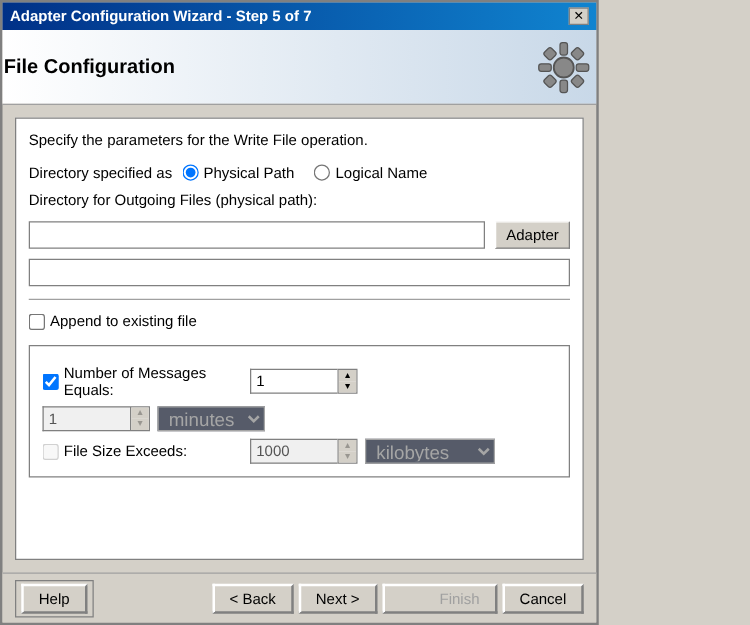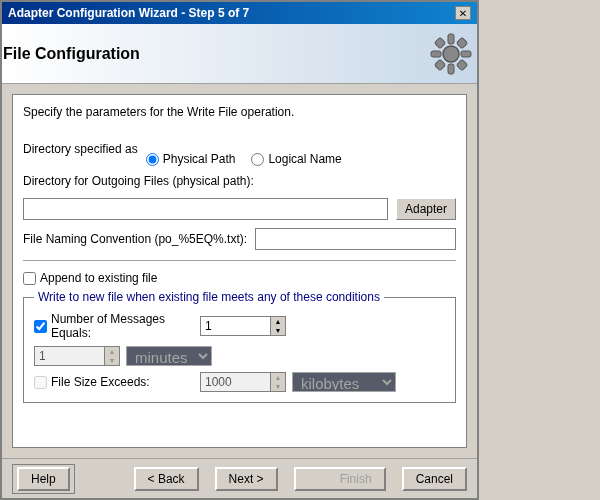--- a/index.html
+++ b/index.html
@@ -91,24 +91,22 @@
       font-size: 12px;
       white-space: nowrap;
     }
     .radio-group {
       display: flex;
       align-items: center;
       gap: 16px;
     }
     .radio-option {
       display: flex;
-      align-items: center;
       gap: 4px;
       font-size: 12px;
-      margin-top: 21px;
     }
     .radio-option input[type="radio"] {
       margin: 0;
     }
     .field-label {
       font-size: 12px;
       margin-bottom: 2px;
     }
     .text-input {
       height: 22px;
@@ -230,21 +228,21 @@
       background: #d4d0c8;
       flex-shrink: 0;
       height: 40px;
     }
     .footer-left {
       display: flex;
       gap: 6px;
     }
     .footer-right {
       display: flex;
-      gap: 16px;
+      gap: 4px;
     }
     .btn {
       height: 24px;
       padding: 2px 12px;
       background: #d4d0c8;
       border: 2px solid;
       border-top-color: #ffffff;
       border-left-color: #ffffff;
       border-bottom-color: #808080;
       border-right-color: #808080;
@@ -312,33 +310,31 @@
       </div>
 
       <div class="field-label">Directory for Outgoing Files (physical path):</div>
 
       <div class="row">
         <input type="text" class="text-input text-input-wide" value="" style="">
         <button class="browse-btn">Adapter</button>
       </div>
 
       <div class="naming-row">
-        <span class="label">File Naming Convention (po_%5EQ%.txt):</span>
         <input type="text" class="naming-input" value="" style="">
       </div>
 
       <div class="divider"></div>
 
       <label class="checkbox-row">
         <input type="checkbox" style="">
         <span>Append to existing file</span>
       </label>
 
       <div class="group-box">
-        <span class="group-box-title">Write to new file when existing file meets any of these conditions</span>
 
         <div class="condition-row">
           <label class="condition-checkbox">
             <input type="checkbox" checked="" style="">
             <span>Number of Messages Equals:</span>
           </label>
           <div class="spinner-wrapper">
             <input type="text" class="spinner-input enabled" value="1" style="">
             <div class="spinner-btns">
               <button class="spinner-btn">▲</button>

